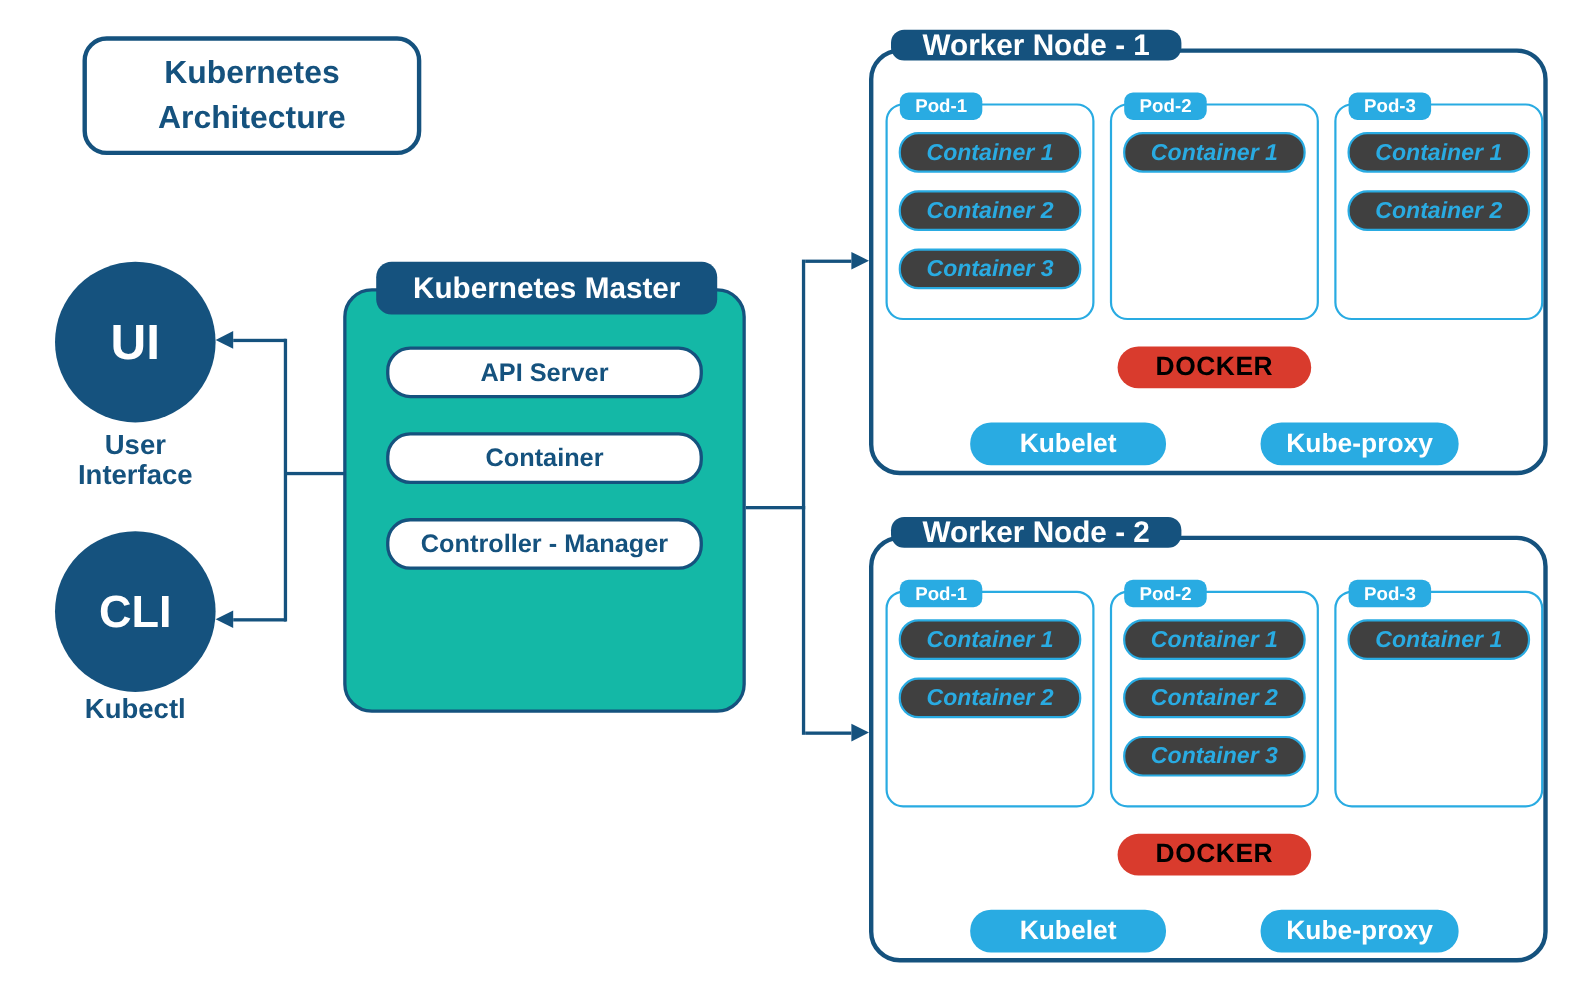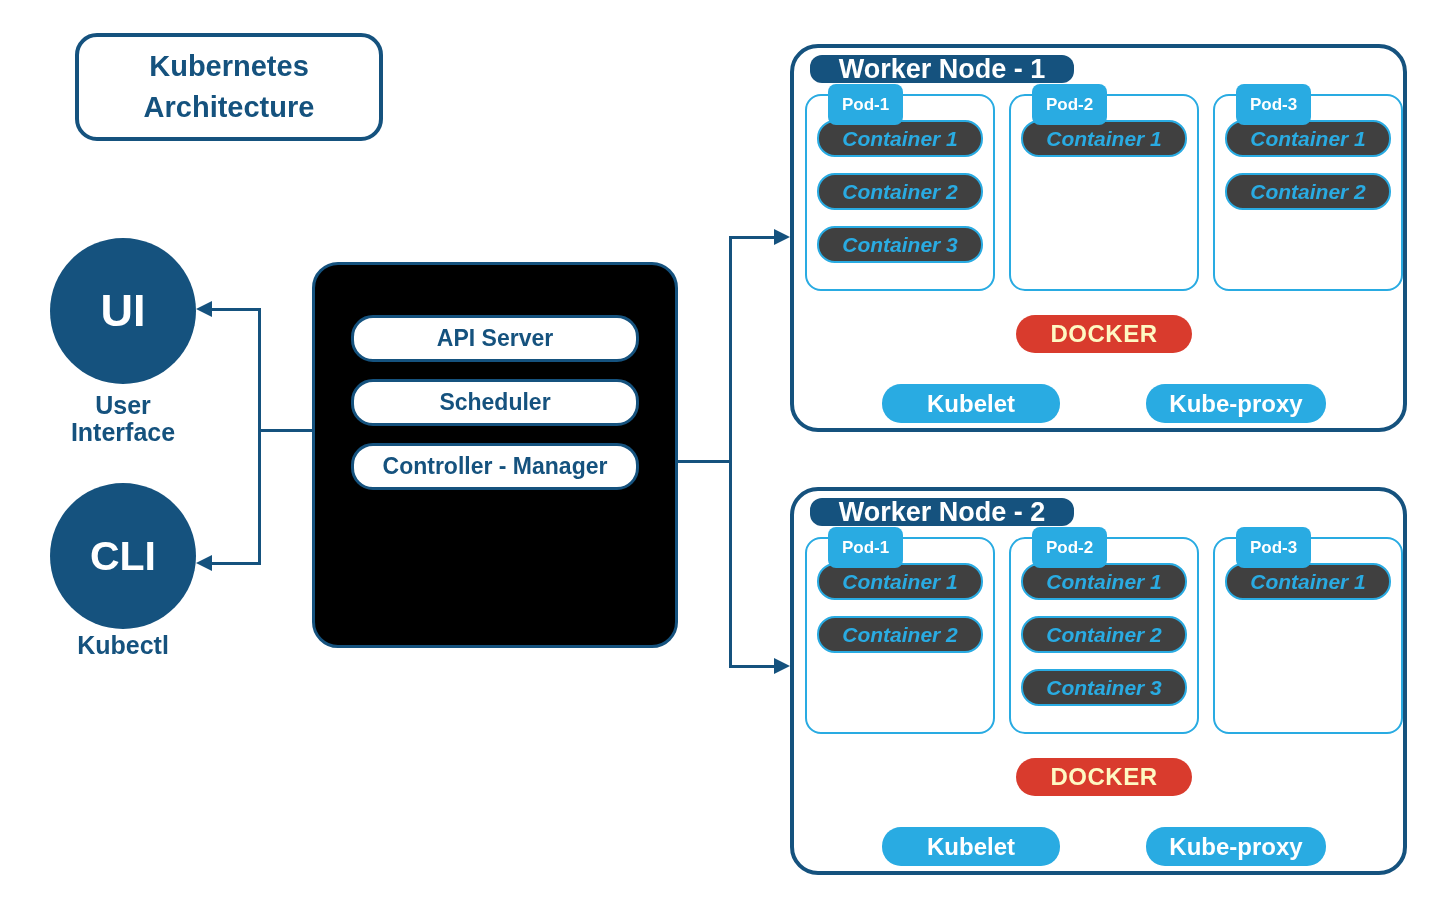--- a/index.html
+++ b/index.html
@@ -26,64 +26,64 @@
   .circle{
     width:146px;height:146px;border-radius:50%;background:var(--navy);
     color:#fff;
   }
   .circle-ui{left:50px;top:238px;font-size:45px;}
   .circle-cli{left:50px;top:483px;font-size:41px;}
   .caption{color:var(--navy);font-size:25px;line-height:27px;text-align:center;}
 
   
   .master-box{
-    left:312px;top:262px;width:366px;height:386px;background:#000000;
+    left:312px;top:262px;width:366px;height:386px;background:#14b8a6;
     border:3px solid var(--navy);border-radius:26px;box-sizing:border-box;
-    display:flex;flex-direction:column;align-items:center;gap:17px;padding-top:50px;
+    display:flex;flex-direction:column;align-items:center;gap:31px;padding-top:50px;
   }
   .master-pill{
     left:342px;top:238px;width:310px;height:48px;
     background:var(--navy);border-radius:14px;color:#fff;font-size:27px;
   }
   .master-btn{
     width:288px;height:47px;box-sizing:border-box;flex:0 0 auto;
     border:3px solid var(--navy);border-radius:22px;background:#fff;
     color:var(--navy);font-size:23px;
   }
 
   
   .worker-box{
     left:790px;width:617px;height:388px;background:#fff;
     border:4px solid var(--navy);border-radius:28px;box-sizing:border-box;
   }
   .worker-1{top:44px;}
   .worker-2{top:487px;}
   .worker-pill{
     position:absolute;left:16px;top:-21px;width:264px;height:28px;
-    background:var(--navy);border-radius:12px;color:#fff;font-size:27px;margin-top:28px;
+    background:var(--navy);border-radius:12px;color:#fff;font-size:27px;
   }
   .pods-row{position:absolute;left:11px;top:46px;display:flex;gap:14px;}
   .pod-box{
     position:relative;width:190px;height:197px;box-sizing:border-box;
     border:2.5px solid var(--blue);border-radius:16px;background:#fff;
     display:flex;flex-direction:column;align-items:center;gap:16px;padding-top:24px;
   }
   .pod-tab{
-    position:absolute;left:21px;top:-12px;height:41px;padding:0 14px;
+    position:absolute;left:11px;top:-12px;height:25px;padding:0 14px;
     background:var(--blue);border-radius:8px;color:#fff;font-size:17px;
     display:flex;align-items:center;justify-content:center;
   }
   .container-pill{
     width:166px;height:37px;box-sizing:border-box;flex:0 0 auto;
     border:2.5px solid var(--blue);border-radius:18px;background:#404040;
     color:var(--blue);font-size:21px;font-style:italic;
   }
   .docker-pill{
     position:absolute;left:222px;top:267px;width:176px;height:38px;
-    background:var(--red);border-radius:19px;color:#fef9c3;font-size:24px;letter-spacing:0.5px;
+    background:var(--red);border-radius:19px;color:#000000;font-size:24px;letter-spacing:0.5px;
   }
   .service-pill{
     position:absolute;top:320px;height:39px;
     background:var(--blue);border-radius:19px;color:#fff;font-size:24px;margin-top:16px;
   }
   .svc-kubelet{left:88px;width:178px;}
   .svc-kubeproxy{left:352px;width:180px;}
 
   
   .line{background:var(--navy);}
@@ -115,25 +115,28 @@
   <div class="abs flexc circle circle-cli">
     <span>CLI</span>
   </div>
   <div class="abs caption" style="left:43px;top:632px;width:160px;">Kubectl</div>
 
   <div class="abs master-box">
     <div class="flexc master-btn">
       <span>API Server</span>
     </div>
     <div class="flexc master-btn">
-      <span>Scheduler</span>
+      <span>Container</span>
     </div>
     <div class="flexc master-btn">
       <span>Controller - Manager</span>
     </div>
+  </div>
+  <div class="abs flexc master-pill">
+    <span>Kubernetes Master</span>
   </div>
 
   <div class="abs worker-box worker-1">
     <div class="worker-pill flexc">
       <span>Worker Node - 1</span>
     </div>
     <div class="pods-row">
       <div class="pod-box">
         <div class="pod-tab">Pod-1</div>
         <div class="flexc container-pill">Container 1</div>

